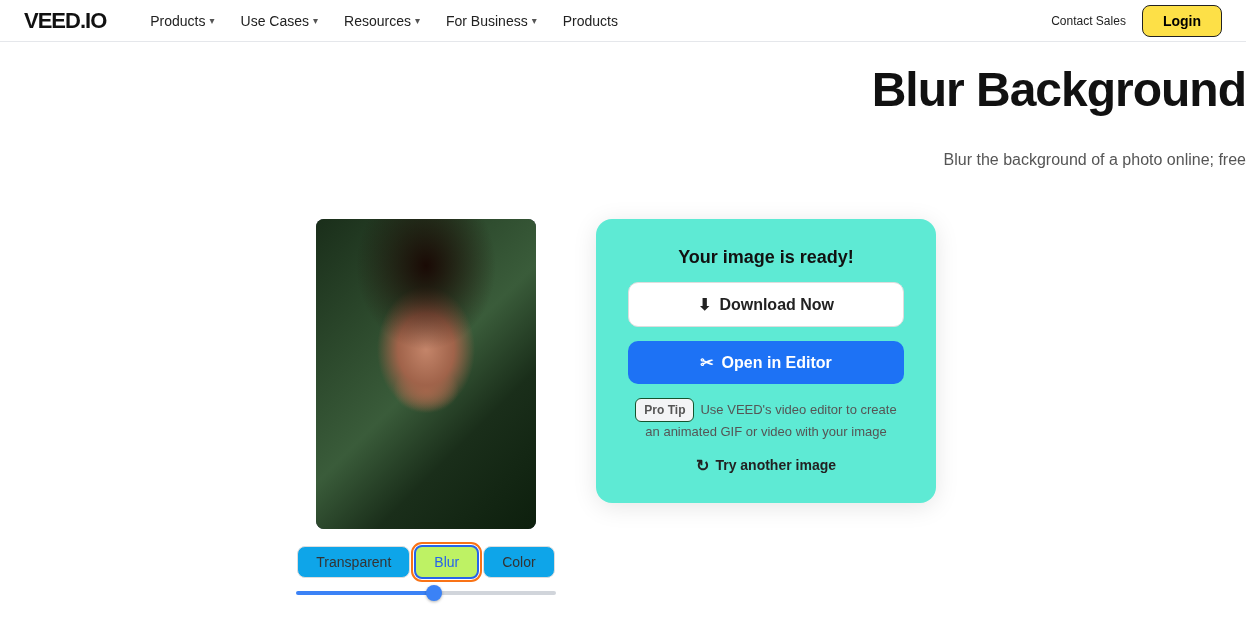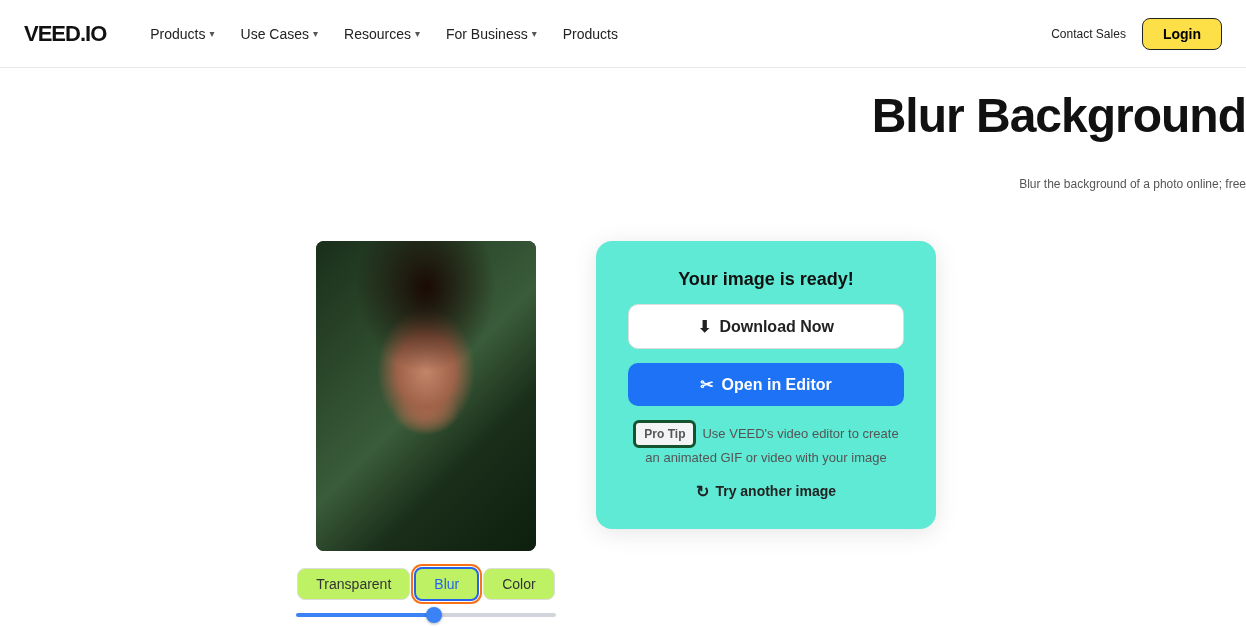--- a/index.html
+++ b/index.html
@@ -3,21 +3,21 @@
   <meta charset="utf-8">
   <style>
     * { margin: 0; padding: 0; box-sizing: border-box; }
     body { font-family: -apple-system, BlinkMacSystemFont, 'Segoe UI', sans-serif; background: #fff; width: 1246px; height: 627px; overflow: hidden; }
 
     
     header {
       display: flex;
       align-items: center;
       padding: 0 24px;
-      height: 68px;
+      height: 42px;
       border-bottom: 1px solid #e5e7eb;
       position: relative;
       z-index: 10;
     }
     .logo {
       font-size: 22px;
       font-weight: 900;
       letter-spacing: -1px;
       color: #111;
       margin-right: 32px;
@@ -67,21 +67,21 @@
       gap: 26px;
     }
     .page-title {
       font-size: 48px;
       font-weight: 900;
       color: #111;
       margin-bottom: 8px;
       letter-spacing: -1px;
     }
     .page-subtitle {
-      font-size: 12px;
+      font-size: 16px;
       color: #555;
       margin-bottom: 24px;
     }
 
     
     .two-col {
       display: flex;
       align-items: flex-start;
       gap: 40px;
       width: 100%;
@@ -132,21 +132,21 @@
       gap: 4px;
       margin-top: 16px;
     }
     .tab-btn {
       padding: 7px 18px;
       border-radius: 8px;
       font-size: 14px;
       font-weight: 500;
       cursor: pointer;
       border: 1.5px solid #ddd;
-      background: #bef264;
+      background: #0ea5e9;
       color: #333;
     }
     .tab-btn.active {
       border: 2.5px solid #2563eb;
       color: #2563eb;
       background: #bef264;
       outline: 2px solid #f97316;
       outline-offset: 1px;
     }
 
@@ -227,21 +227,21 @@
     }
     .pro-tip-row {
       display: flex;
       flex-direction: column;
       align-items: center;
       gap: 6px;
     }
     .pro-tip-badge {
       display: inline-block;
       background: #f3f4f6;
-      border: 3px solid #14532d;
+      border: 1px solid #14532d;
       border-radius: 6px;
       padding: 2px 8px;
       font-size: 12px;
       font-weight: 600;
       color: #555;
       margin-right: 6px;
     }
     .pro-tip-text {
       font-size: 13px;
       color: #555;

